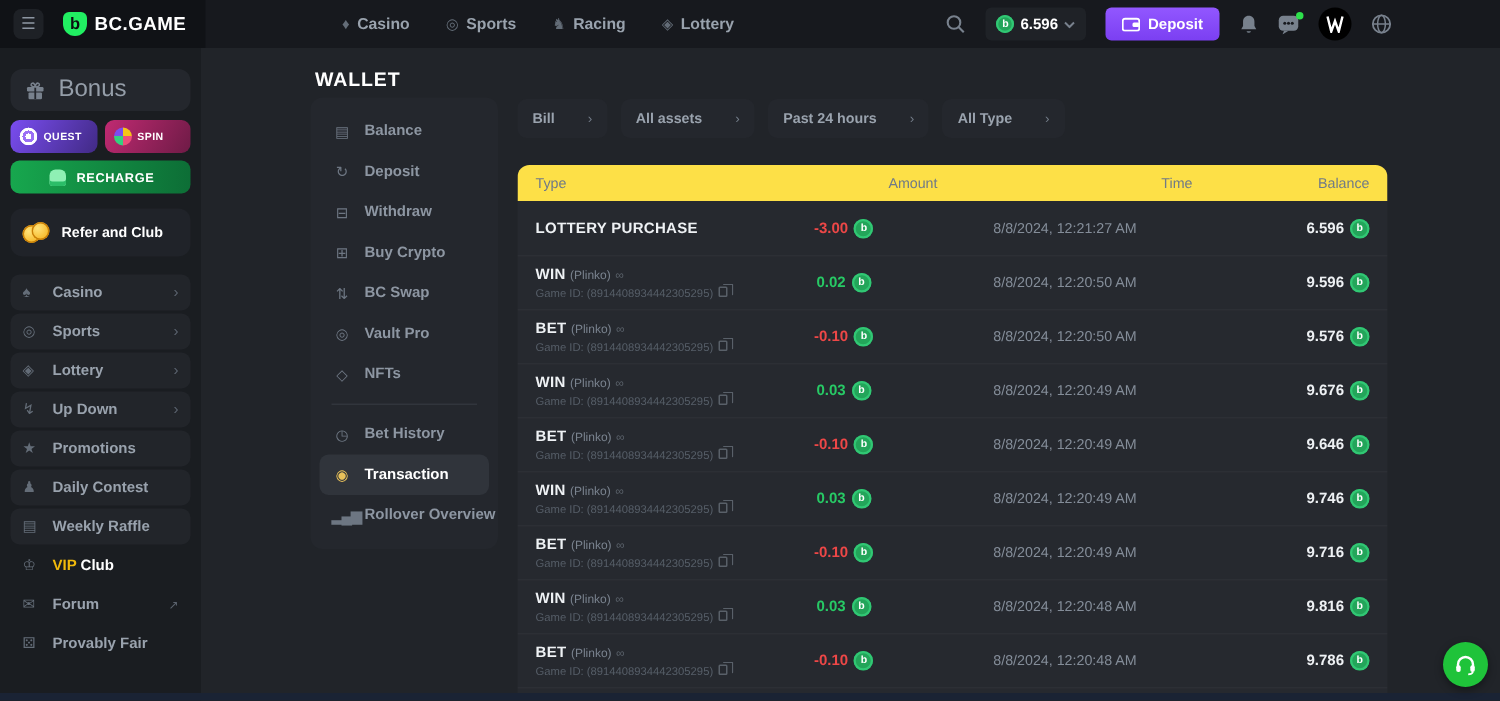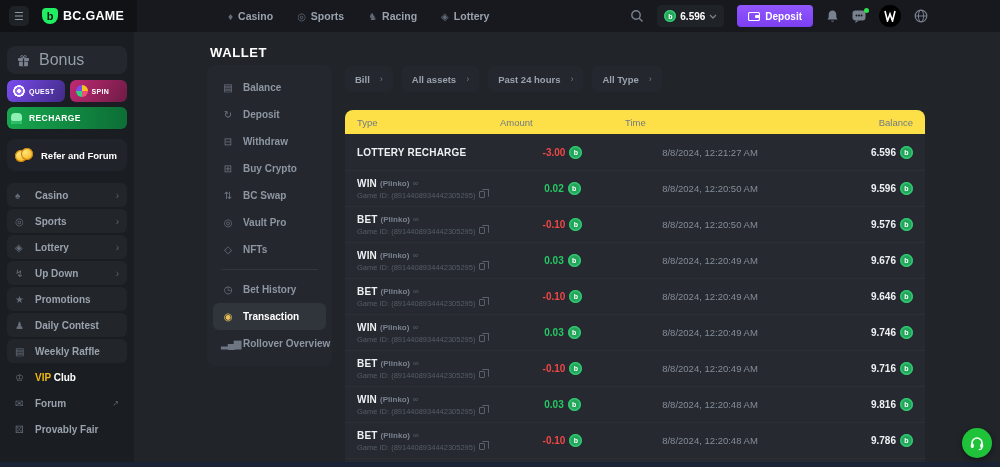--- a/index.html
+++ b/index.html
@@ -48,21 +48,21 @@
             gap:4px; padding:0 6px; cursor:pointer; font-family:inherit; }
   .quest-btn { background:linear-gradient(120deg,#7a4df0,#412a85); }
   .spin-btn  { background:linear-gradient(120deg,#c02a72,#6e1b46); }
   .qs-btn .qs-ic { width:12px; height:12px; border-radius:50%; flex:none; }
   .quest-btn .qs-ic { background:radial-gradient(circle,#fff 0 2px,#9b6ff5 2px 4px,#fff 4px 6px,#7a4df0 6px); }
   .spin-btn .qs-ic  { background:conic-gradient(#f5c518 0 25%,#ef4e7b 0 50%,#35d07f 0 75%,#7a4df0 0); }
   .qs-btn span { color:#fff; font-size:7px; font-weight:bold; letter-spacing:.3px; }
   .recharge-btn { width:100%; height:22px; margin-top:5px; border:none; border-radius:6px;
                   background:linear-gradient(90deg,#17a74e,#0d6e36); color:#fff; font-size:8.5px;
                   font-weight:bold; letter-spacing:.4px; display:flex; align-items:center; gap:7px;
-                  padding:0 4px; cursor:pointer; font-family:inherit; }
+                  padding:0 26px; cursor:pointer; font-family:inherit; }
   .astro { width:11px; height:11px; border-radius:4px 4px 2px 2px; background:#8ff0b4;
            box-shadow:inset 0 -3px 0 #2bbd68; flex:none; }
   .refer-box { height:32px; margin-top:10px; background:#202329; border-radius:8px; display:flex;
                align-items:center; gap:8px; padding:0 8px; cursor:pointer; }
   .coins-ic { width:18px; height:14px; position:relative; flex:none; }
   .coins-ic i { position:absolute; width:12px; height:12px; border-radius:50%;
                 background:radial-gradient(circle at 35% 35%,#ffe37a,#f2a90c); box-shadow:inset 0 0 0 1px #c97f06; }
   .coins-ic i:nth-child(1){ left:0; top:2px; } .coins-ic i:nth-child(2){ left:6px; top:0; }
   .refer-box span { color:#fff; font-size:9.5px; font-weight:bold; }
   .side-menu { margin-top:12px; display:flex; flex-direction:column; gap:2px; }
@@ -85,39 +85,39 @@
   .wm-item .wm-ic { color:#6d7682; font-size:10px; width:13px; text-align:center; letter-spacing:-1px; }
   .wm-item .wm-lb { color:#8d96a2; font-size:10px; font-weight:600; white-space:nowrap; }
   .wm-item.active { background:#30343b; }
   .wm-item.active .wm-lb { color:#fff; font-weight:bold; }
   .wm-item.active .wm-ic { color:#e8c15a; }
   .wm-divider { border:none; border-top:1px solid #31353c; margin:6px 8px; }
 
   .filters { position:absolute; left:211px; top:34px; display:flex; gap:9px; }
   .filter-btn { height:26px; background:#24272d; border:none; border-radius:6px; display:flex;
                 align-items:center; justify-content:flex-end; padding:0 10px; cursor:pointer;
-                font-family:inherit; }
+                font-family:inherit;gap:12px; }
   .filter-btn .f-lb { color:#9aa3ae; font-size:9.5px; font-weight:600; }
   .filter-btn .f-ch { color:#737c88; font-size:9px; margin-left:10px; }
 
   
   .table-panel { position:absolute; left:211px; top:78px; width:580px; bottom:5px;
                  background:#26292f; border-radius:8px 8px 0 0; overflow:hidden; }
   .thead { height:24px; background:#fde047; display:grid;
            grid-template-columns:155px 125px 170px 1fr; align-items:center; }
   .thead .th { color:#707a87; font-size:9.5px; }
-  .th-type { padding-left:12px; } .th-amount,.th-time { text-align:left; }
+  .th-type { padding-left:12px; } .th-amount,.th-time { text-align:right; }
   .th-balance { text-align:right; padding-right:12px; }
   .trow { height:36px; display:grid; grid-template-columns:155px 125px 170px 1fr;
           align-items:center; border-top:1px solid #2c2f35; cursor:pointer; }
   .trow:first-child { border-top:none; }
   .col-type { padding-left:12px; display:flex; flex-direction:column; justify-content:center; gap:2px; }
   .type-line { display:flex; align-items:center; gap:3px; }
   .t-name { color:#eef1f4; font-size:10px; font-weight:bold; letter-spacing:.2px; }
-  .t-game { color:#7a838f; font-size:8px; font-weight:700;text-align:center; }
+  .t-game { color:#7a838f; font-size:8px; font-weight:400;text-align:center; }
   .link-ic { color:#596069; font-size:8px; }
   .gid-line { display:flex; align-items:flex-start; gap:4px; }
   .gid-text { color:#565e68; font-size:7.5px; white-space:nowrap; }
   .copy-ic { width:6px; height:7px; border:1px solid #596069; border-radius:1px; position:relative; flex:none; }
   .copy-ic::before { content:""; position:absolute; left:2px; top:-3px; width:6px; height:7px;
                      border:1px solid #596069; border-left:none; border-bottom:none; border-radius:1px; }
   .col-amount { display:flex; align-items:center; justify-content:center; gap:4px; }
   .amt-val { font-size:10px; font-weight:bold; }
   .amt-val.neg { color:#ed4747; } .amt-val.pos { color:#27c965; }
   .col-time { text-align:center; color:#848d99; font-size:9.5px; }
@@ -236,21 +236,21 @@
   </div>
   <button class="recharge-btn">
     <span class="astro"></span>
     <span>RECHARGE</span>
   </button>
   <div class="refer-box">
     <span class="coins-ic">
         <i></i>
         <i></i>
       </span>
-    <span>Refer and Forum</span>
+    <span>Refer and Club</span>
   </div>
   <nav class="side-menu" id="side-menu">
       <div class="side-item boxed">
     <span class="si-ic">♠</span>
     <span class="si-lb">Casino</span>
     <span class="si-ext"></span>
     <span class="si-ch">›</span>
   </div>
       <div class="side-item boxed">
     <span class="si-ic">◎</span>
@@ -379,21 +379,21 @@
     <div class="thead">
       <span class="th th-type">Type</span>
       <span class="th th-amount">Amount</span>
       <span class="th th-time">Time</span>
       <span class="th th-balance">Balance</span>
     </div>
     <div id="table-body">
         <div class="trow">
     <div class="col-type">
       <div class="type-line">
-        <span class="t-name">LOTTERY RECHARGE</span>
+        <span class="t-name">LOTTERY PURCHASE</span>
         <span class="t-game"></span>
 
       </div>
 
     </div>
     <div class="col-amount">
       <span class="amt-val neg">-3.00</span>
       <span class="coin c13">b</span>
     </div>
     <div class="col-time">8/8/2024, 12:21:27 AM</div>

